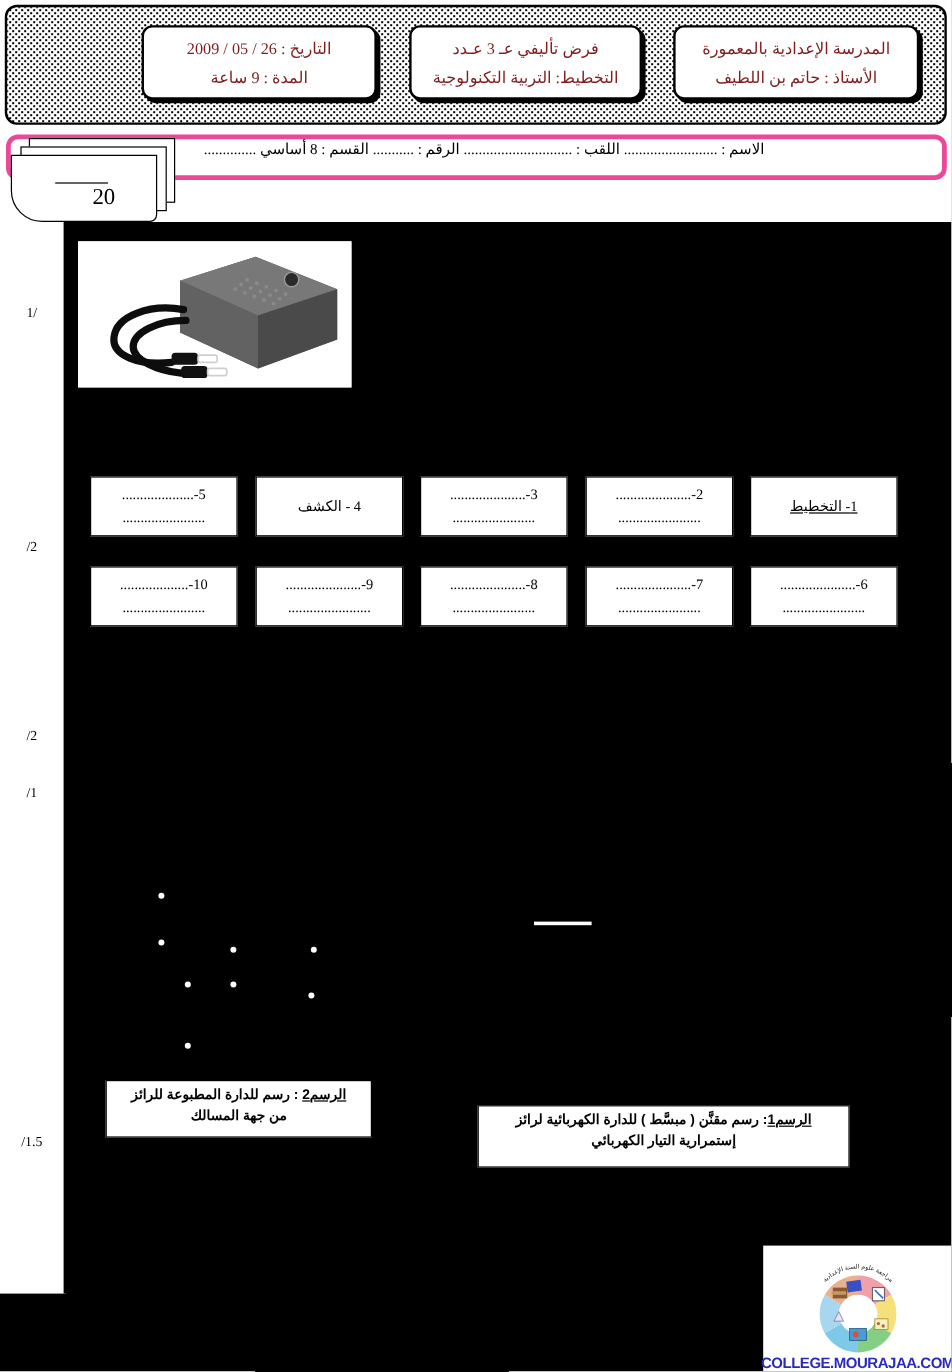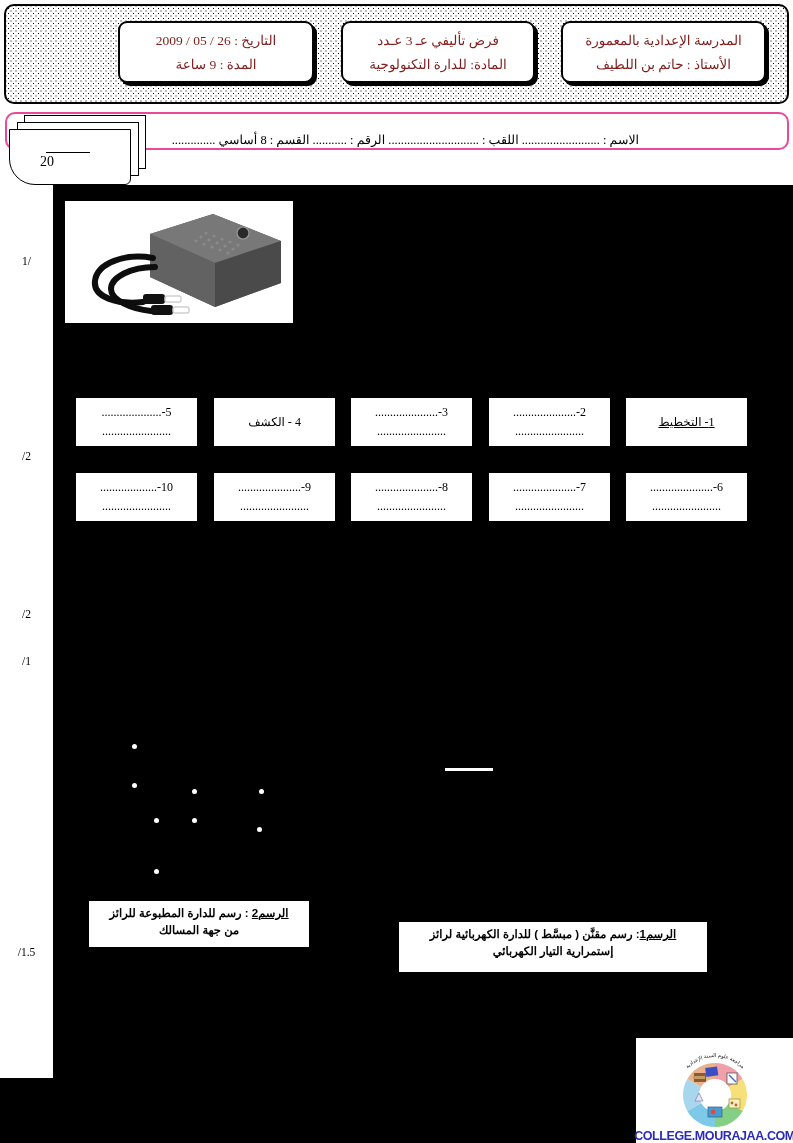--- a/index.html
+++ b/index.html
@@ -53,26 +53,26 @@
   }
   #hbox-school { right: 21px; top: 15px; width: 205px; height: 62px; }
   #hbox-exam   { right: 252px; top: 15px; width: 194px; height: 62px; }
   #hbox-date   { right: 473px; top: 15px; width: 196px; height: 62px; }
 
   
   .student-bar {
     position: absolute;
     left: 5px; top: 112px;
     width: 784px; height: 38px;
-    border: 2px solid #ec4899;
+    border: 4px solid #ec4899;
     border-radius: 10px;
     background: #fff;
     direction: rtl;
     display: flex;
-    align-items: flex-end;
+    align-items: flex-start;
   }
   .student-bar .txt {
     font-size: 12.5px;
     white-space: nowrap;
     padding-right: 148px;
     color: #000;
   }
 
   
   .stack {
@@ -84,22 +84,22 @@
   #stack-2 { left: 17px; top: 122px; width: 122px; height: 54px; }
   #stack-1 {
     left: 9px; top: 129px; width: 122px; height: 56px;
     border-bottom-left-radius: 26px;
     border-bottom-right-radius: 6px;
   }
   .grade {
     position: absolute;
     left: 40px; top: 152px;
     width: 56px;
-    text-align: left;
-    font-size: 14px;
+    text-align: right;
+    font-size: 19px;
     color: #000;
     z-index: 6;
   }
   .grade .bar {
     display: block;
     border-top: 1.6px solid #000;
     width: 44px;
     margin: 0 auto 1px auto;
   }
 
@@ -212,21 +212,21 @@
 
 <div id="page">
 
   <div class="header-band">
     <div class="hbox" id="hbox-school">
       <div class="line">المدرسة الإعدادية بالمعمورة</div>
       <div class="line">الأستاذ : حاتم بن اللطيف</div>
     </div>
     <div class="hbox" id="hbox-exam">
       <div class="line">فرض تأليفي عـ 3 عـدد</div>
-      <div class="line">المادة: للدارة التكنولوجية</div>
+      <div class="line">التخطيط: التربية التكنولوجية</div>
     </div>
     <div class="hbox" id="hbox-date">
       <div class="line">التاريخ : 26 / 05 / 2009</div>
       <div class="line">المدة : 9 ساعة</div>
     </div>
   </div>
 
   <div class="student-bar">
     <div class="txt">الاسم : ......................... اللقب : ............................. الرقم : ........... القسم : 8 أساسي ..............</div>
   </div>

